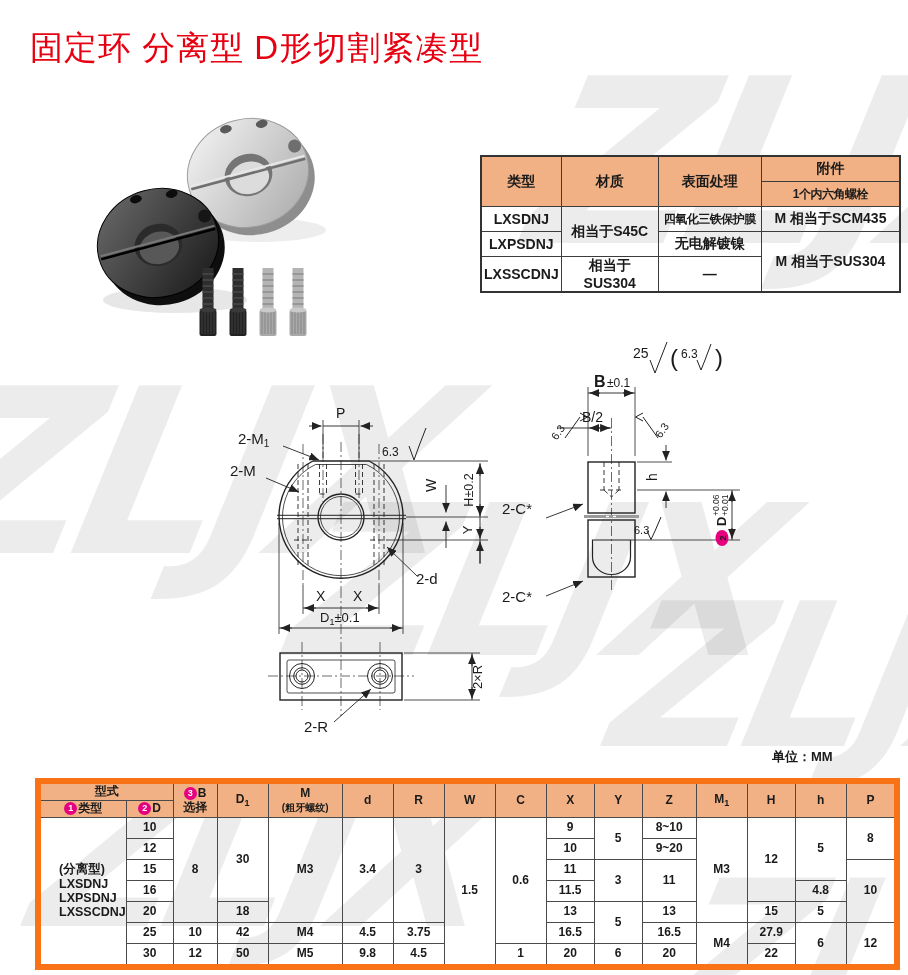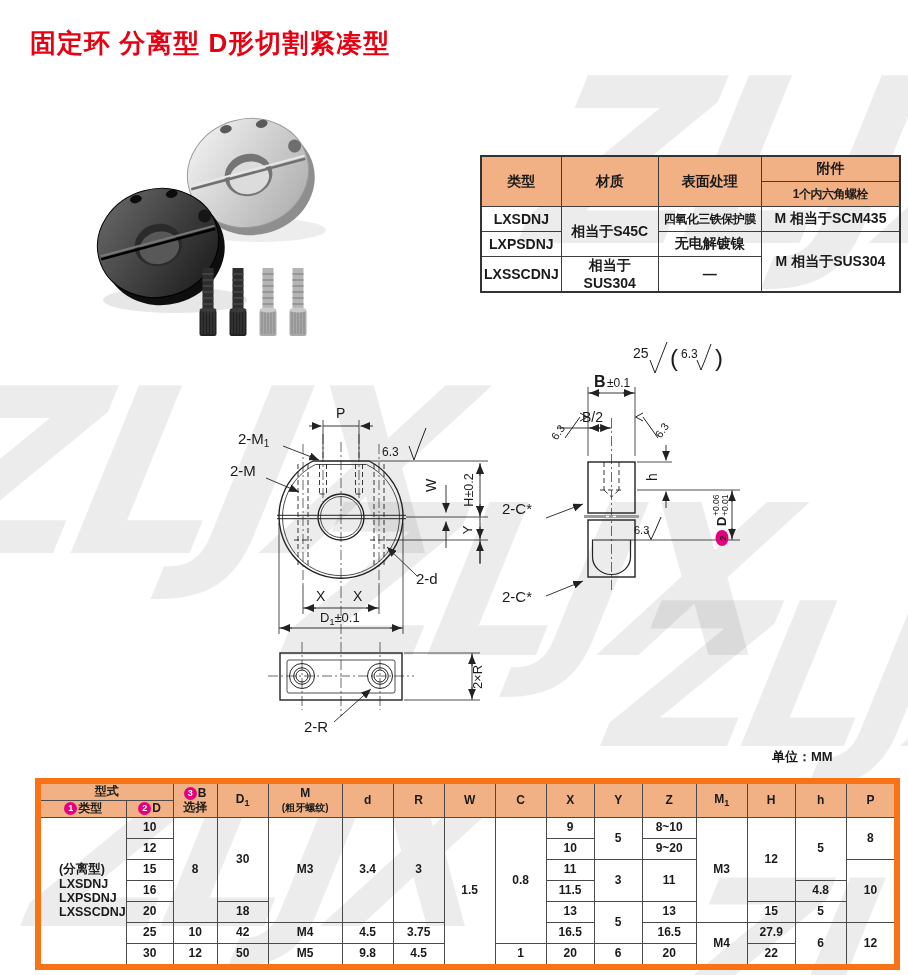--- a/index.html
+++ b/index.html
@@ -2,21 +2,21 @@
 <html><head>
 <meta charset="utf-8">
 <style>
   html,body{margin:0;padding:0;}
   body{width:908px;height:975px;position:relative;overflow:hidden;background:#fff;
        font-family:"Liberation Sans","DejaVu Sans",sans-serif;color:#1a1a1a;}
   .wm{position:absolute;z-index:0;font-family:"DejaVu Sans","Liberation Sans",sans-serif;
       font-style:italic;font-weight:900;font-size:230px;letter-spacing:-14px;
       color:#000;opacity:.07;transform:skewX(-12deg);white-space:nowrap;user-select:none;}
   .layer{position:absolute;z-index:1;}
-  #page-title{left:30px;top:26px;font-size:26px;font-weight:bold;color:#e60012;letter-spacing:1px;}
+  #page-title{left:30px;top:26px;font-size:33px;font-weight:normal;color:#e60012;letter-spacing:1px;}
   
   #spec{left:480px;top:155px;border-collapse:collapse;table-layout:fixed;}
   #spec th,#spec td{border:1px solid #3c3c3c;text-align:center;vertical-align:middle;
       font-size:14px;font-weight:bold;padding:0 2px;background:transparent;}
   #spec th{background:#f1b184;height:24px;}
   #spec td{height:24px;}
   #spec{border:2px solid #333;}
   #spec .small{font-size:12px;letter-spacing:-.5px;margin-left:20px;}
   
   #dim{left:35px;top:778px;border-collapse:collapse;table-layout:fixed;border:6px solid #f97316;}
@@ -412,21 +412,21 @@
 LXSDNJ
 LXPSDNJ
 LXSSCDNJ</td>
     <td>10</td>
     <td rowspan="5">8</td>
     <td rowspan="4">30</td>
     <td rowspan="5">M3</td>
     <td rowspan="5">3.4</td>
     <td rowspan="5">3</td>
     <td rowspan="7">1.5</td>
-    <td rowspan="6">0.8</td>
+    <td rowspan="6">0.6</td>
     <td>9</td>
     <td rowspan="2">5</td>
     <td>8~10</td>
     <td rowspan="5">M3</td>
     <td rowspan="4">12</td>
     <td rowspan="3">5</td>
     <td rowspan="2">8</td>
   </tr>
   <tr>
     <td>12</td>

